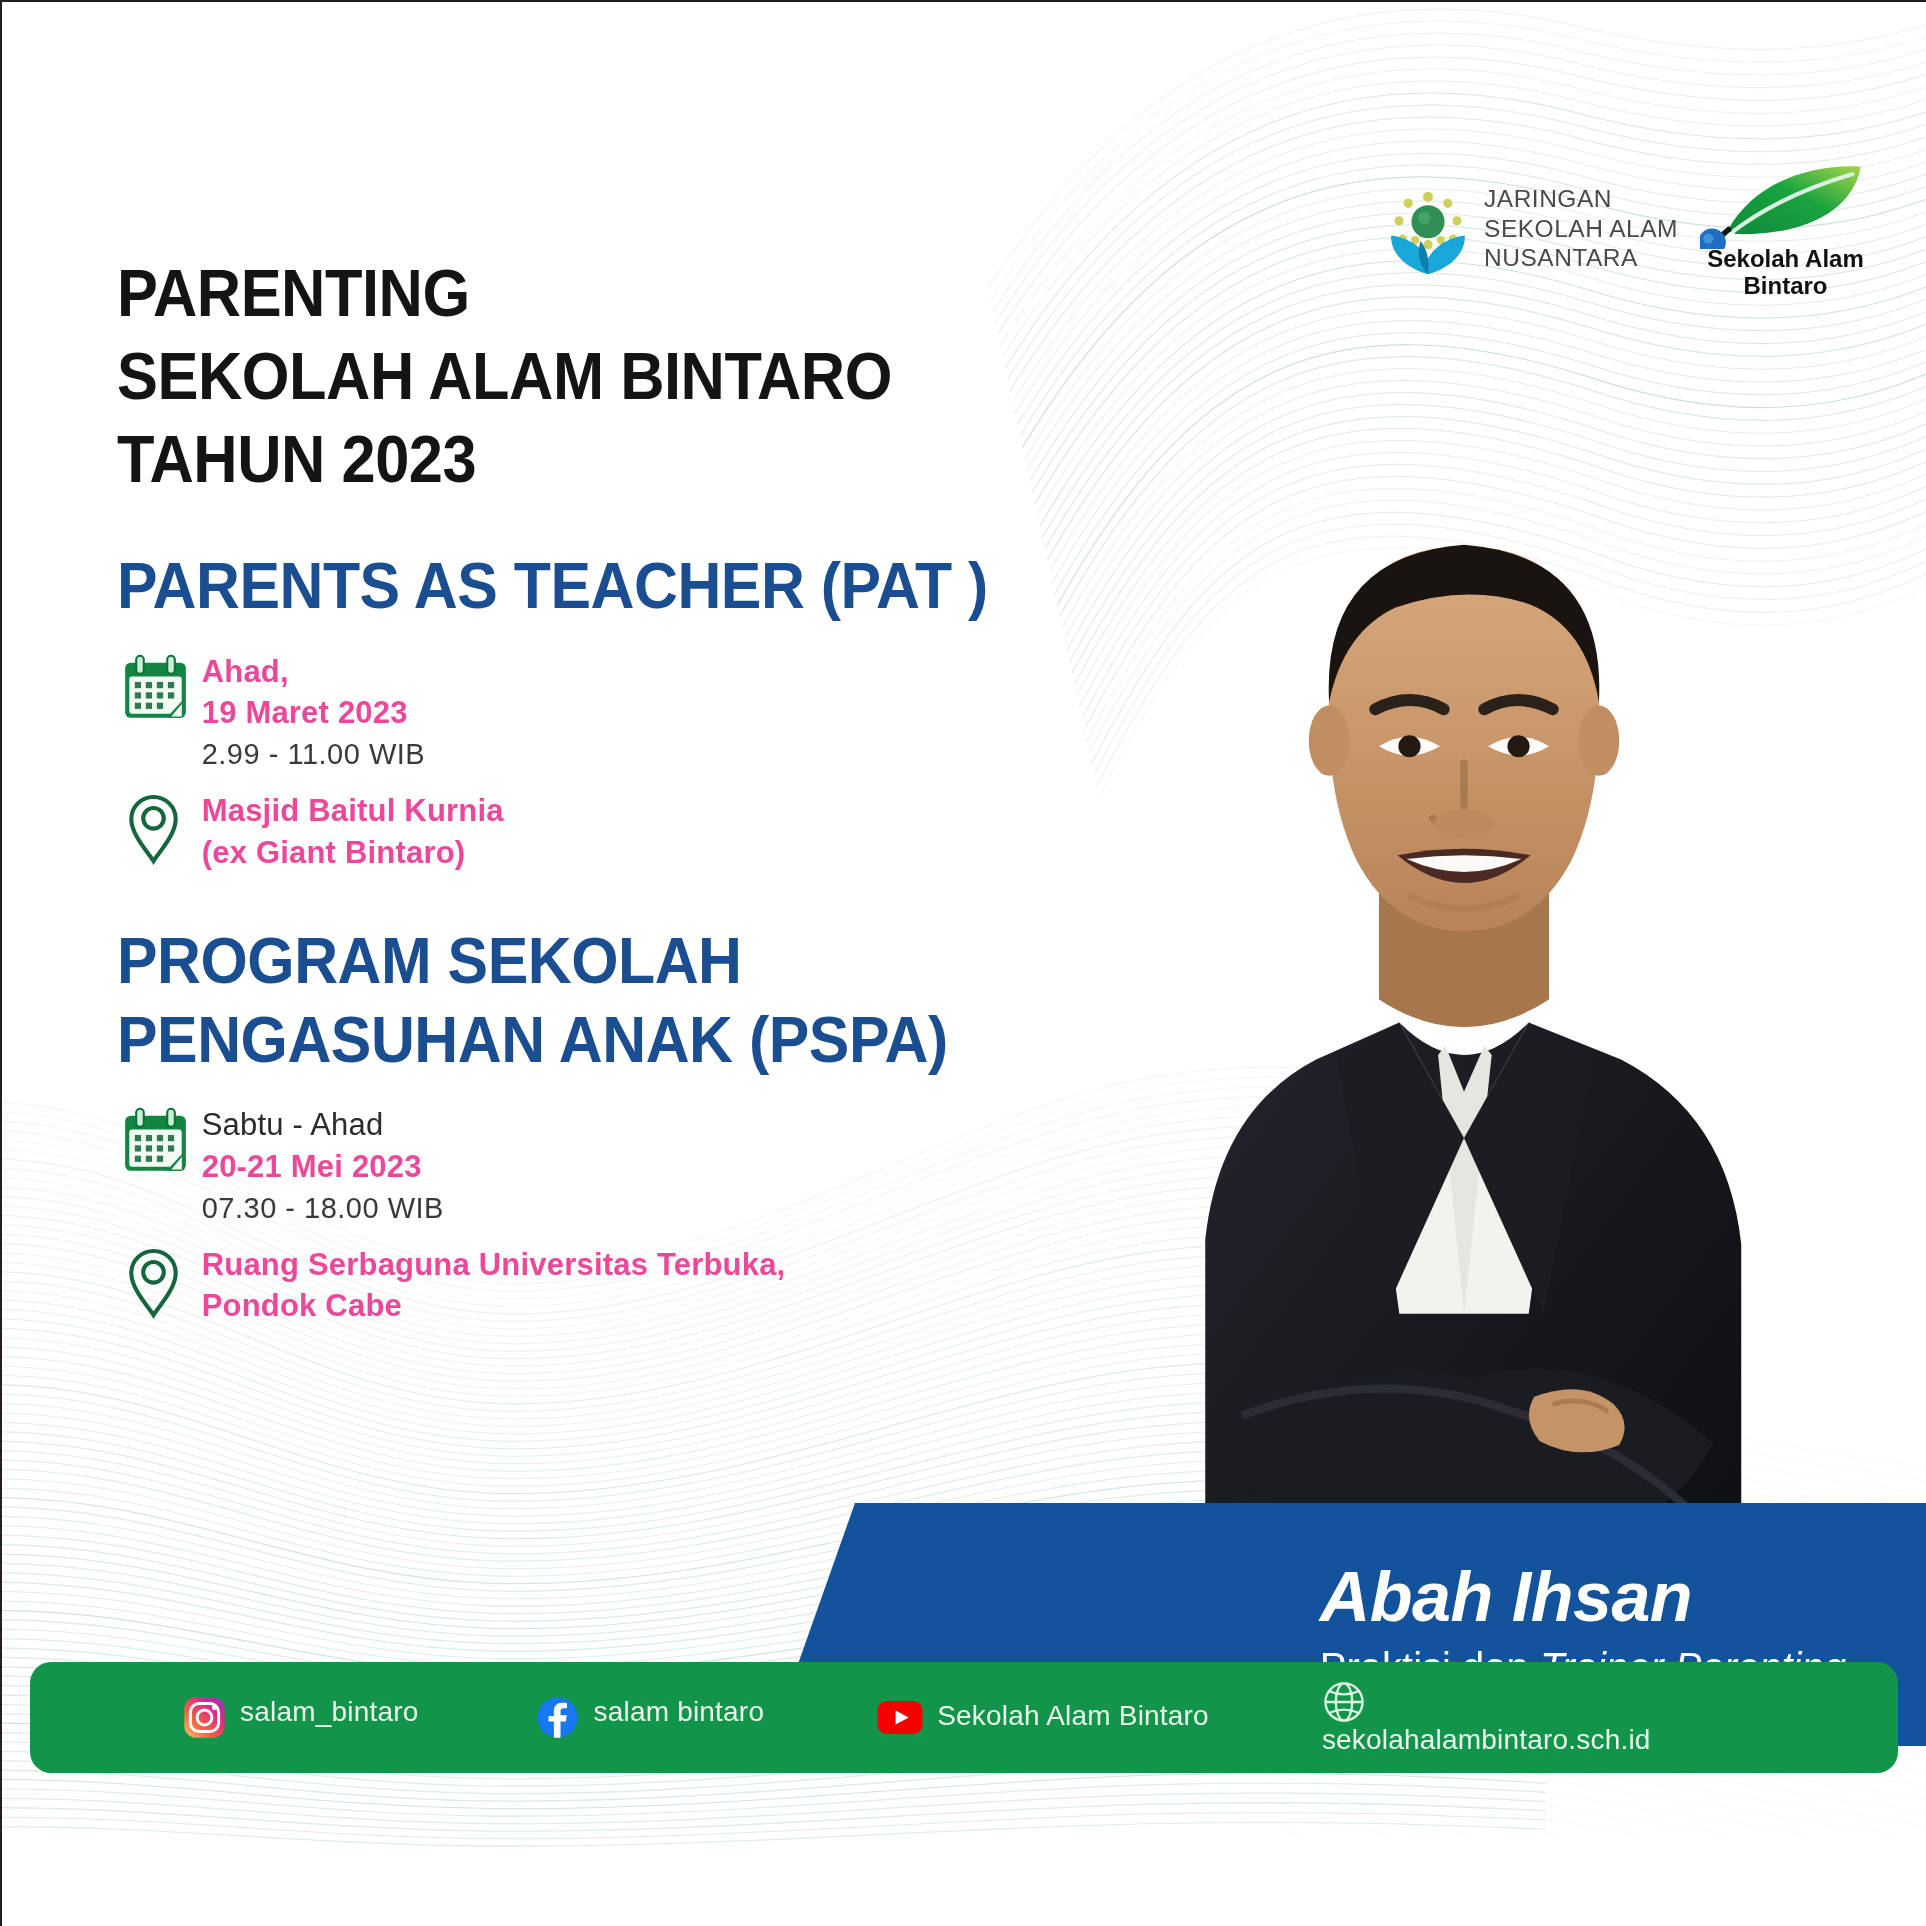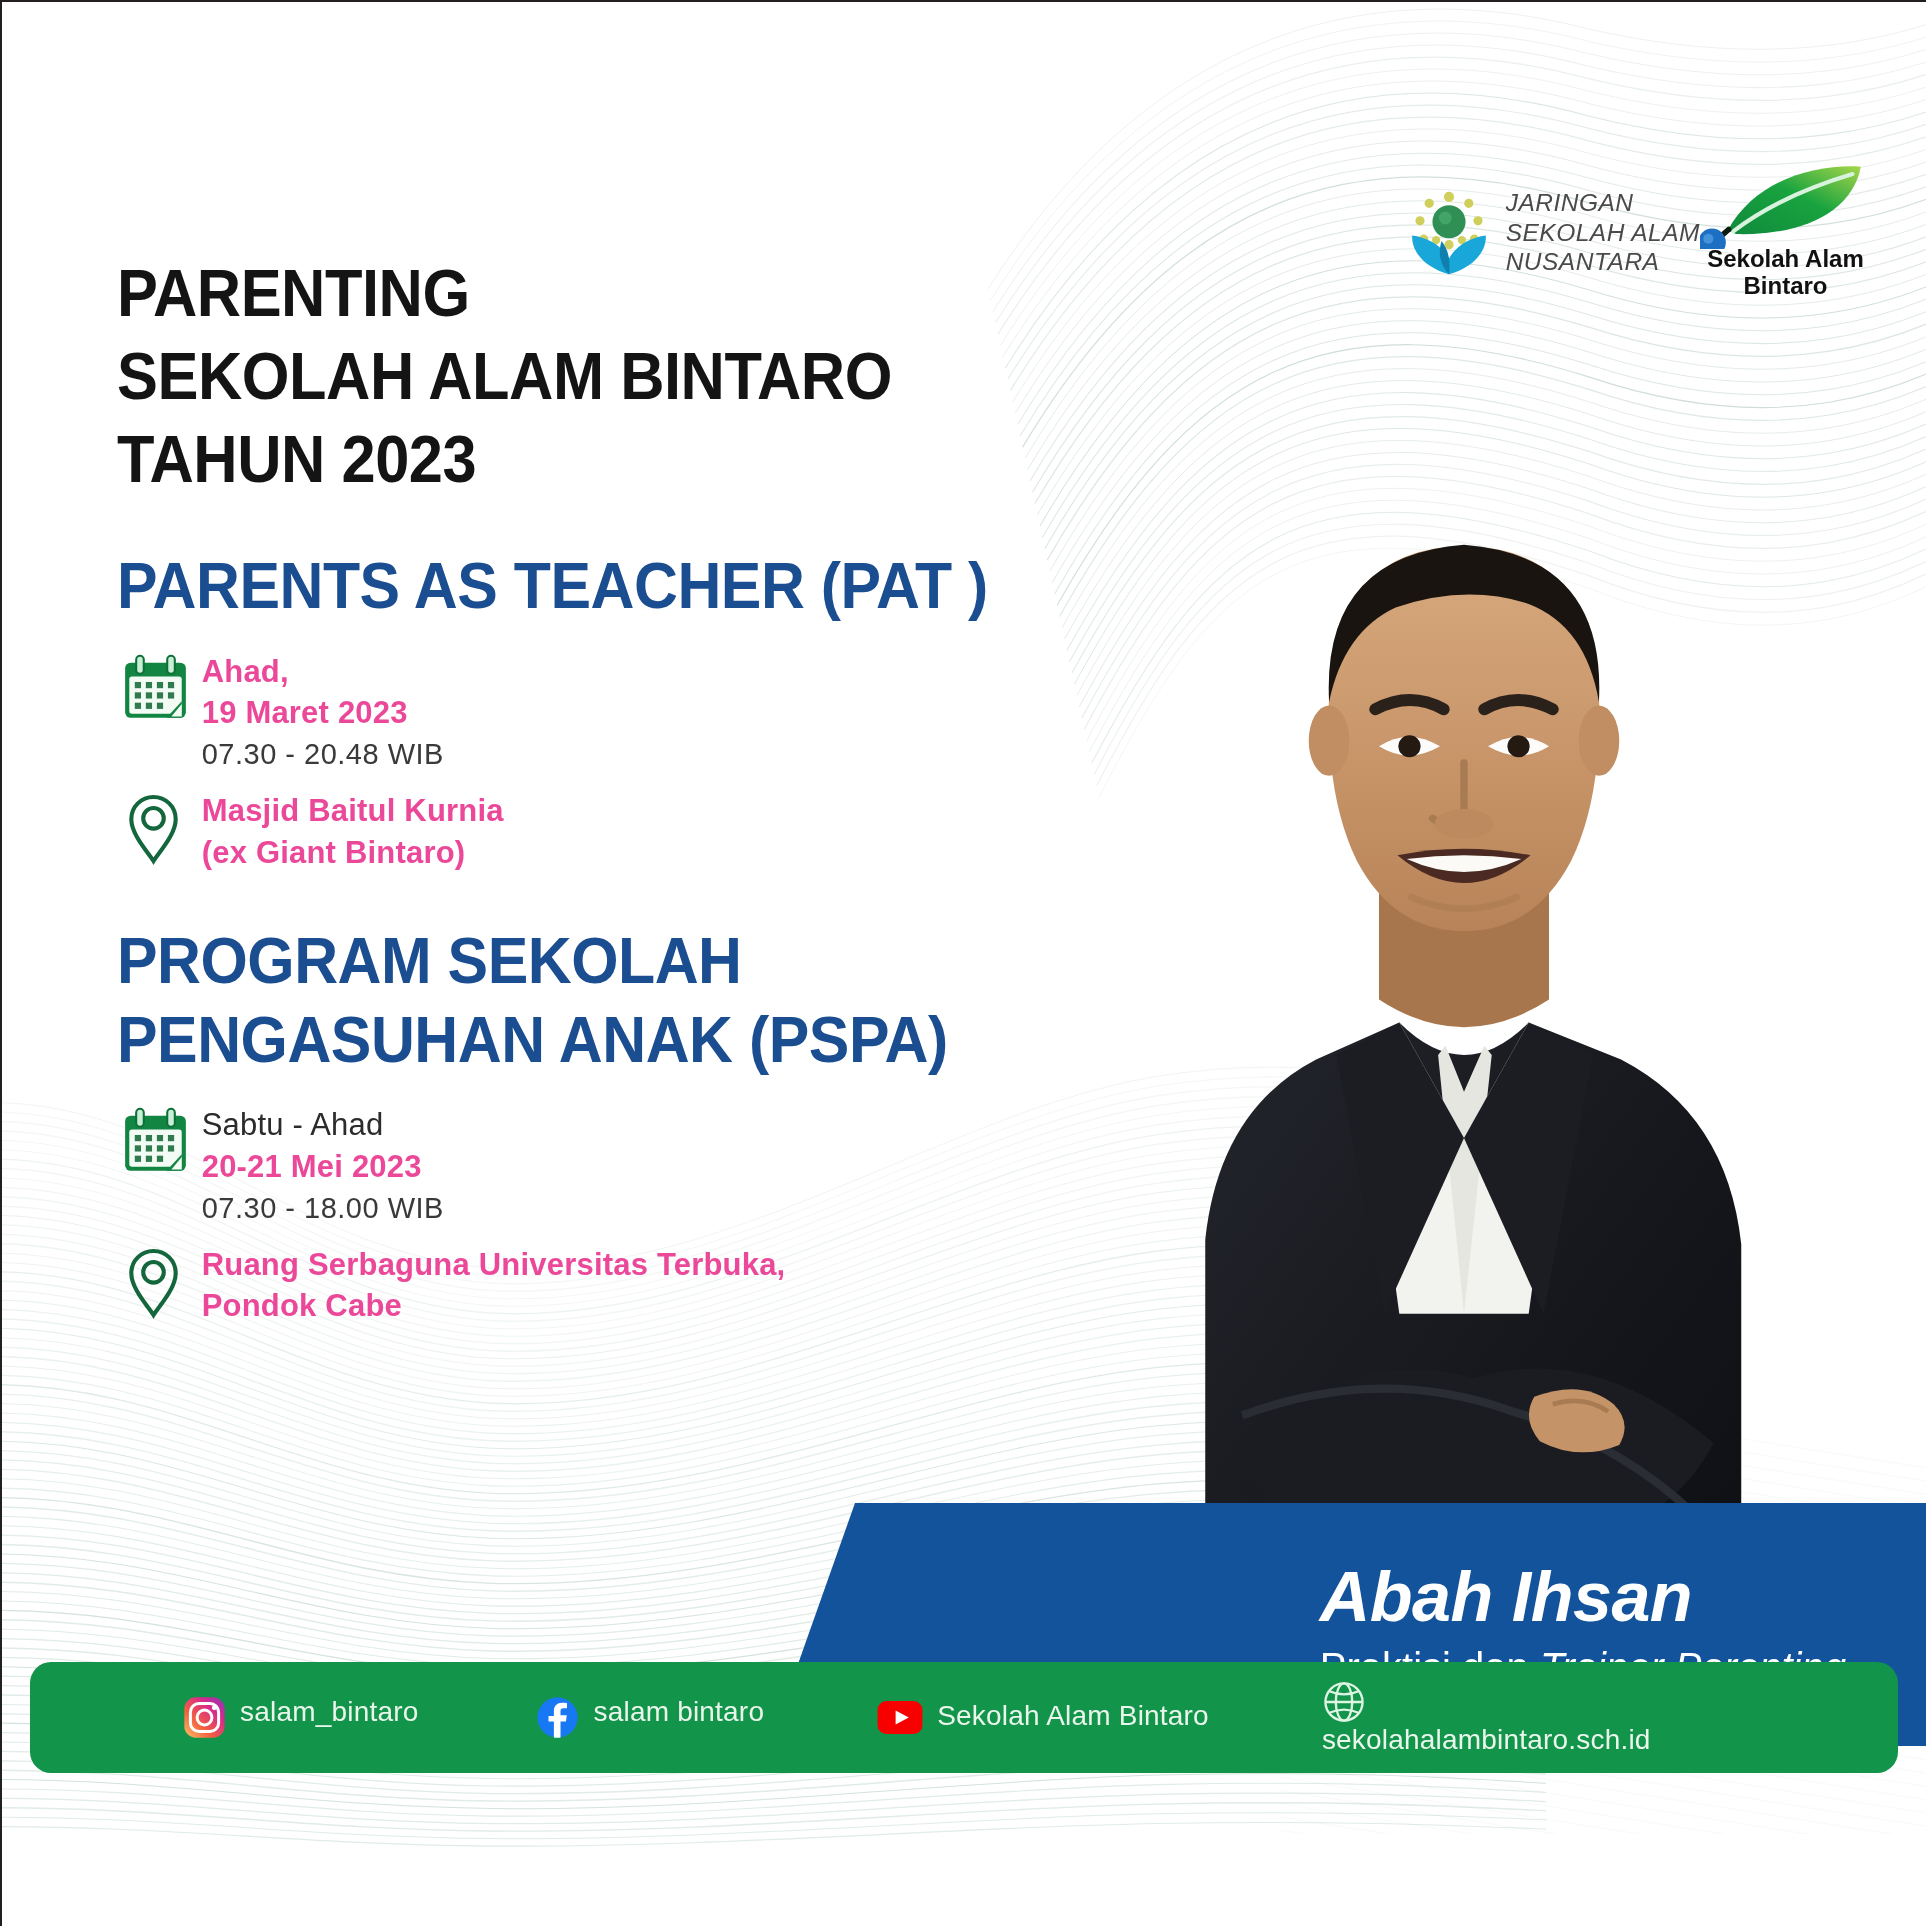--- a/index.html
+++ b/index.html
@@ -91,21 +91,21 @@
     background:#12954a;
     border-radius:21px;
     display:flex;align-items:center;
   }
   .social{display:flex;color:#eaf6ec;}
   .social-label{font-size:28px;letter-spacing:0.2px;white-space:nowrap;}
   .social-ico{flex:0 0 auto;margin-right:14px;display:flex;align-items:center;}
 
   
   .logos{position:absolute;right:55px;top:159px;display:flex;align-items:center;}
-  .logo-jsan{display:flex;align-items:flex-end;font-style:italic;}
+  .logo-jsan{display:flex;align-items:flex-start;margin-right:22px;}
   .jsan-text{
     font-family:"Liberation Sans",sans-serif;
     font-size:24.5px;line-height:1.2;color:#4a4a4a;letter-spacing:0.5px;margin-left:10.2px;
   }
   .logo-sab{display:flex;flex-direction:column;align-items:center;position:relative;}
   .sab-text{font-size:24px;font-weight:bold;color:#111;line-height:1.12;text-align:center;margin-top:-2.8px;}
 </style>
 </head>
 <body>
 
@@ -705,21 +705,21 @@
                   <rect x="36" y="72" width="9" height="9"></rect>
                 <rect x="52" y="72" width="9" height="9"></rect>
               </g>
               <path d="M88 70 L88 94 L66 94 Z" fill="#118541"></path>
               <path d="M88 74 L73 92 L88 92 Z" fill="#f2fbf4"></path>
             </svg>
           </div>
           <div class="info-text">
             <div class="t-bold">Ahad,</div>
             <div class="t-bold">19 Maret 2023</div>
-            <div class="t-time">07.30 - 20.48 WIB</div>
+            <div class="t-time">2.99 - 11.00 WIB</div>
           </div>
         </div>
 
         <div class="info-row">
           <div class="info-icon">
             <svg width="65" height="74" viewBox="0 0 70 90">
               <path d="M35 6 C50 6 62 18 62 33 C62 52 41 74 35 84 C29 74 8 52 8 33 C8 18 20 6 35 6 Z" fill="none" stroke="#14663c" stroke-width="5"></path>
               <circle cx="35" cy="32" r="12.5" fill="none" stroke="#14663c" stroke-width="5"></circle>
             </svg>
           </div>

